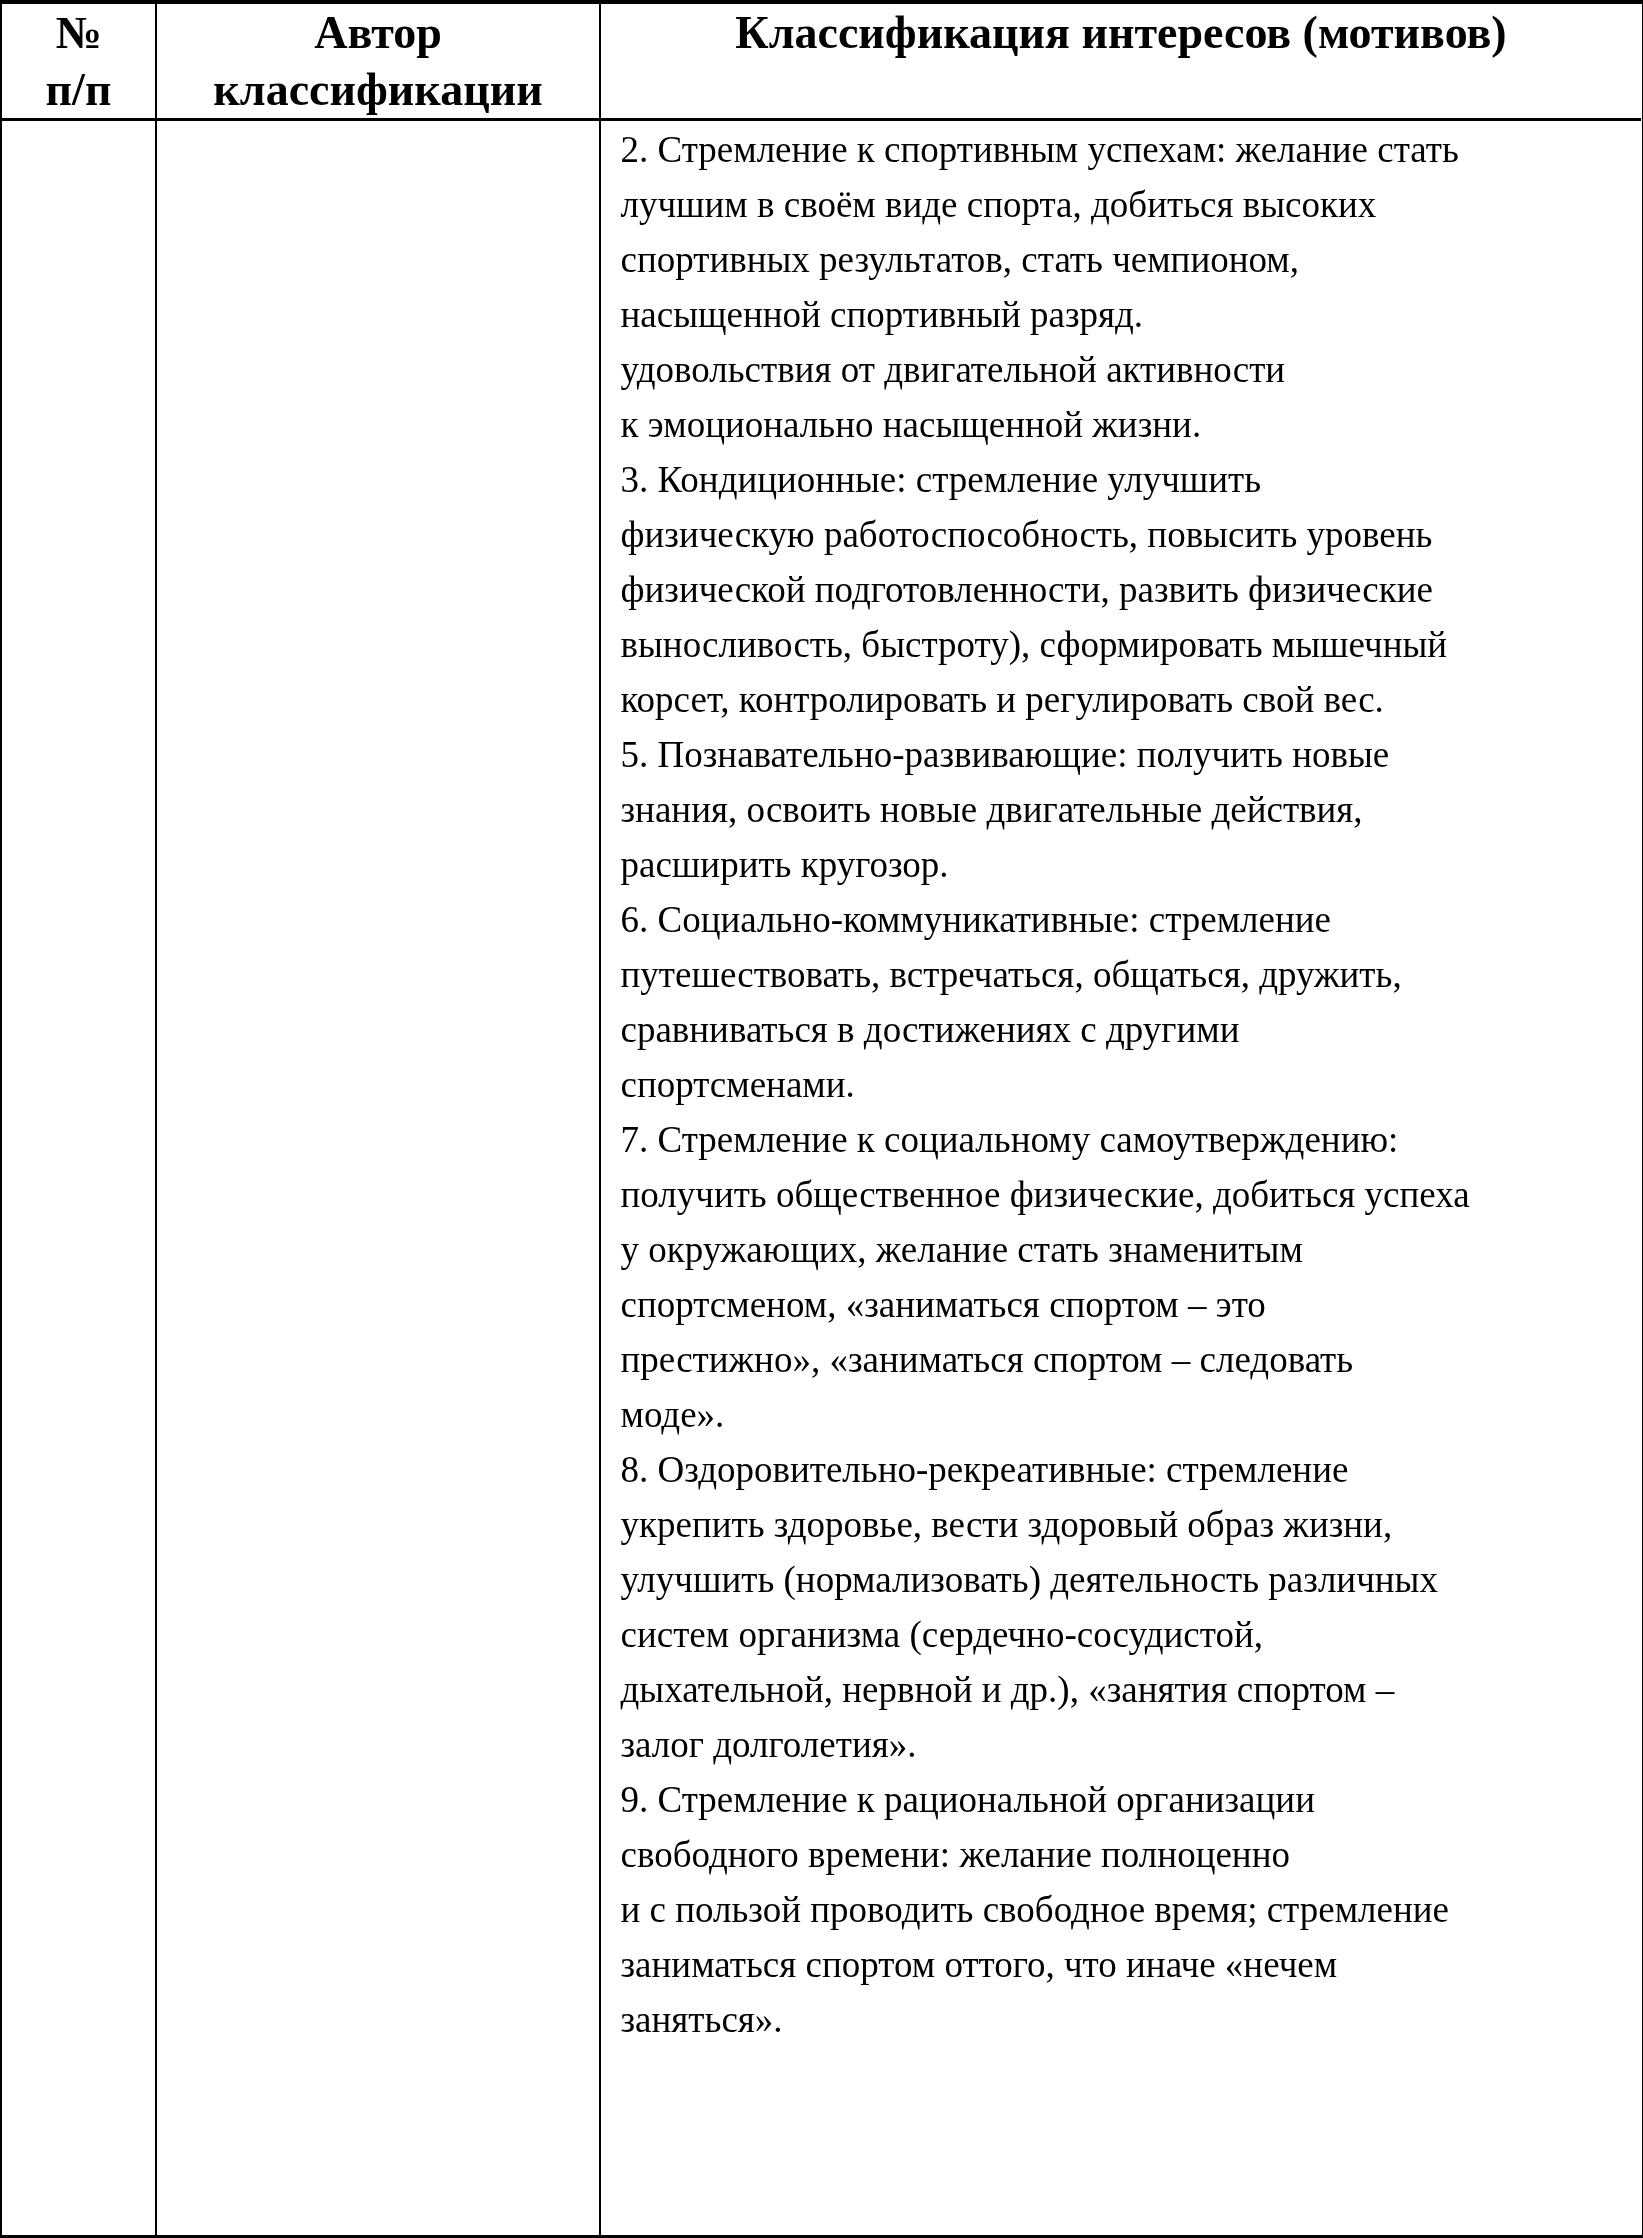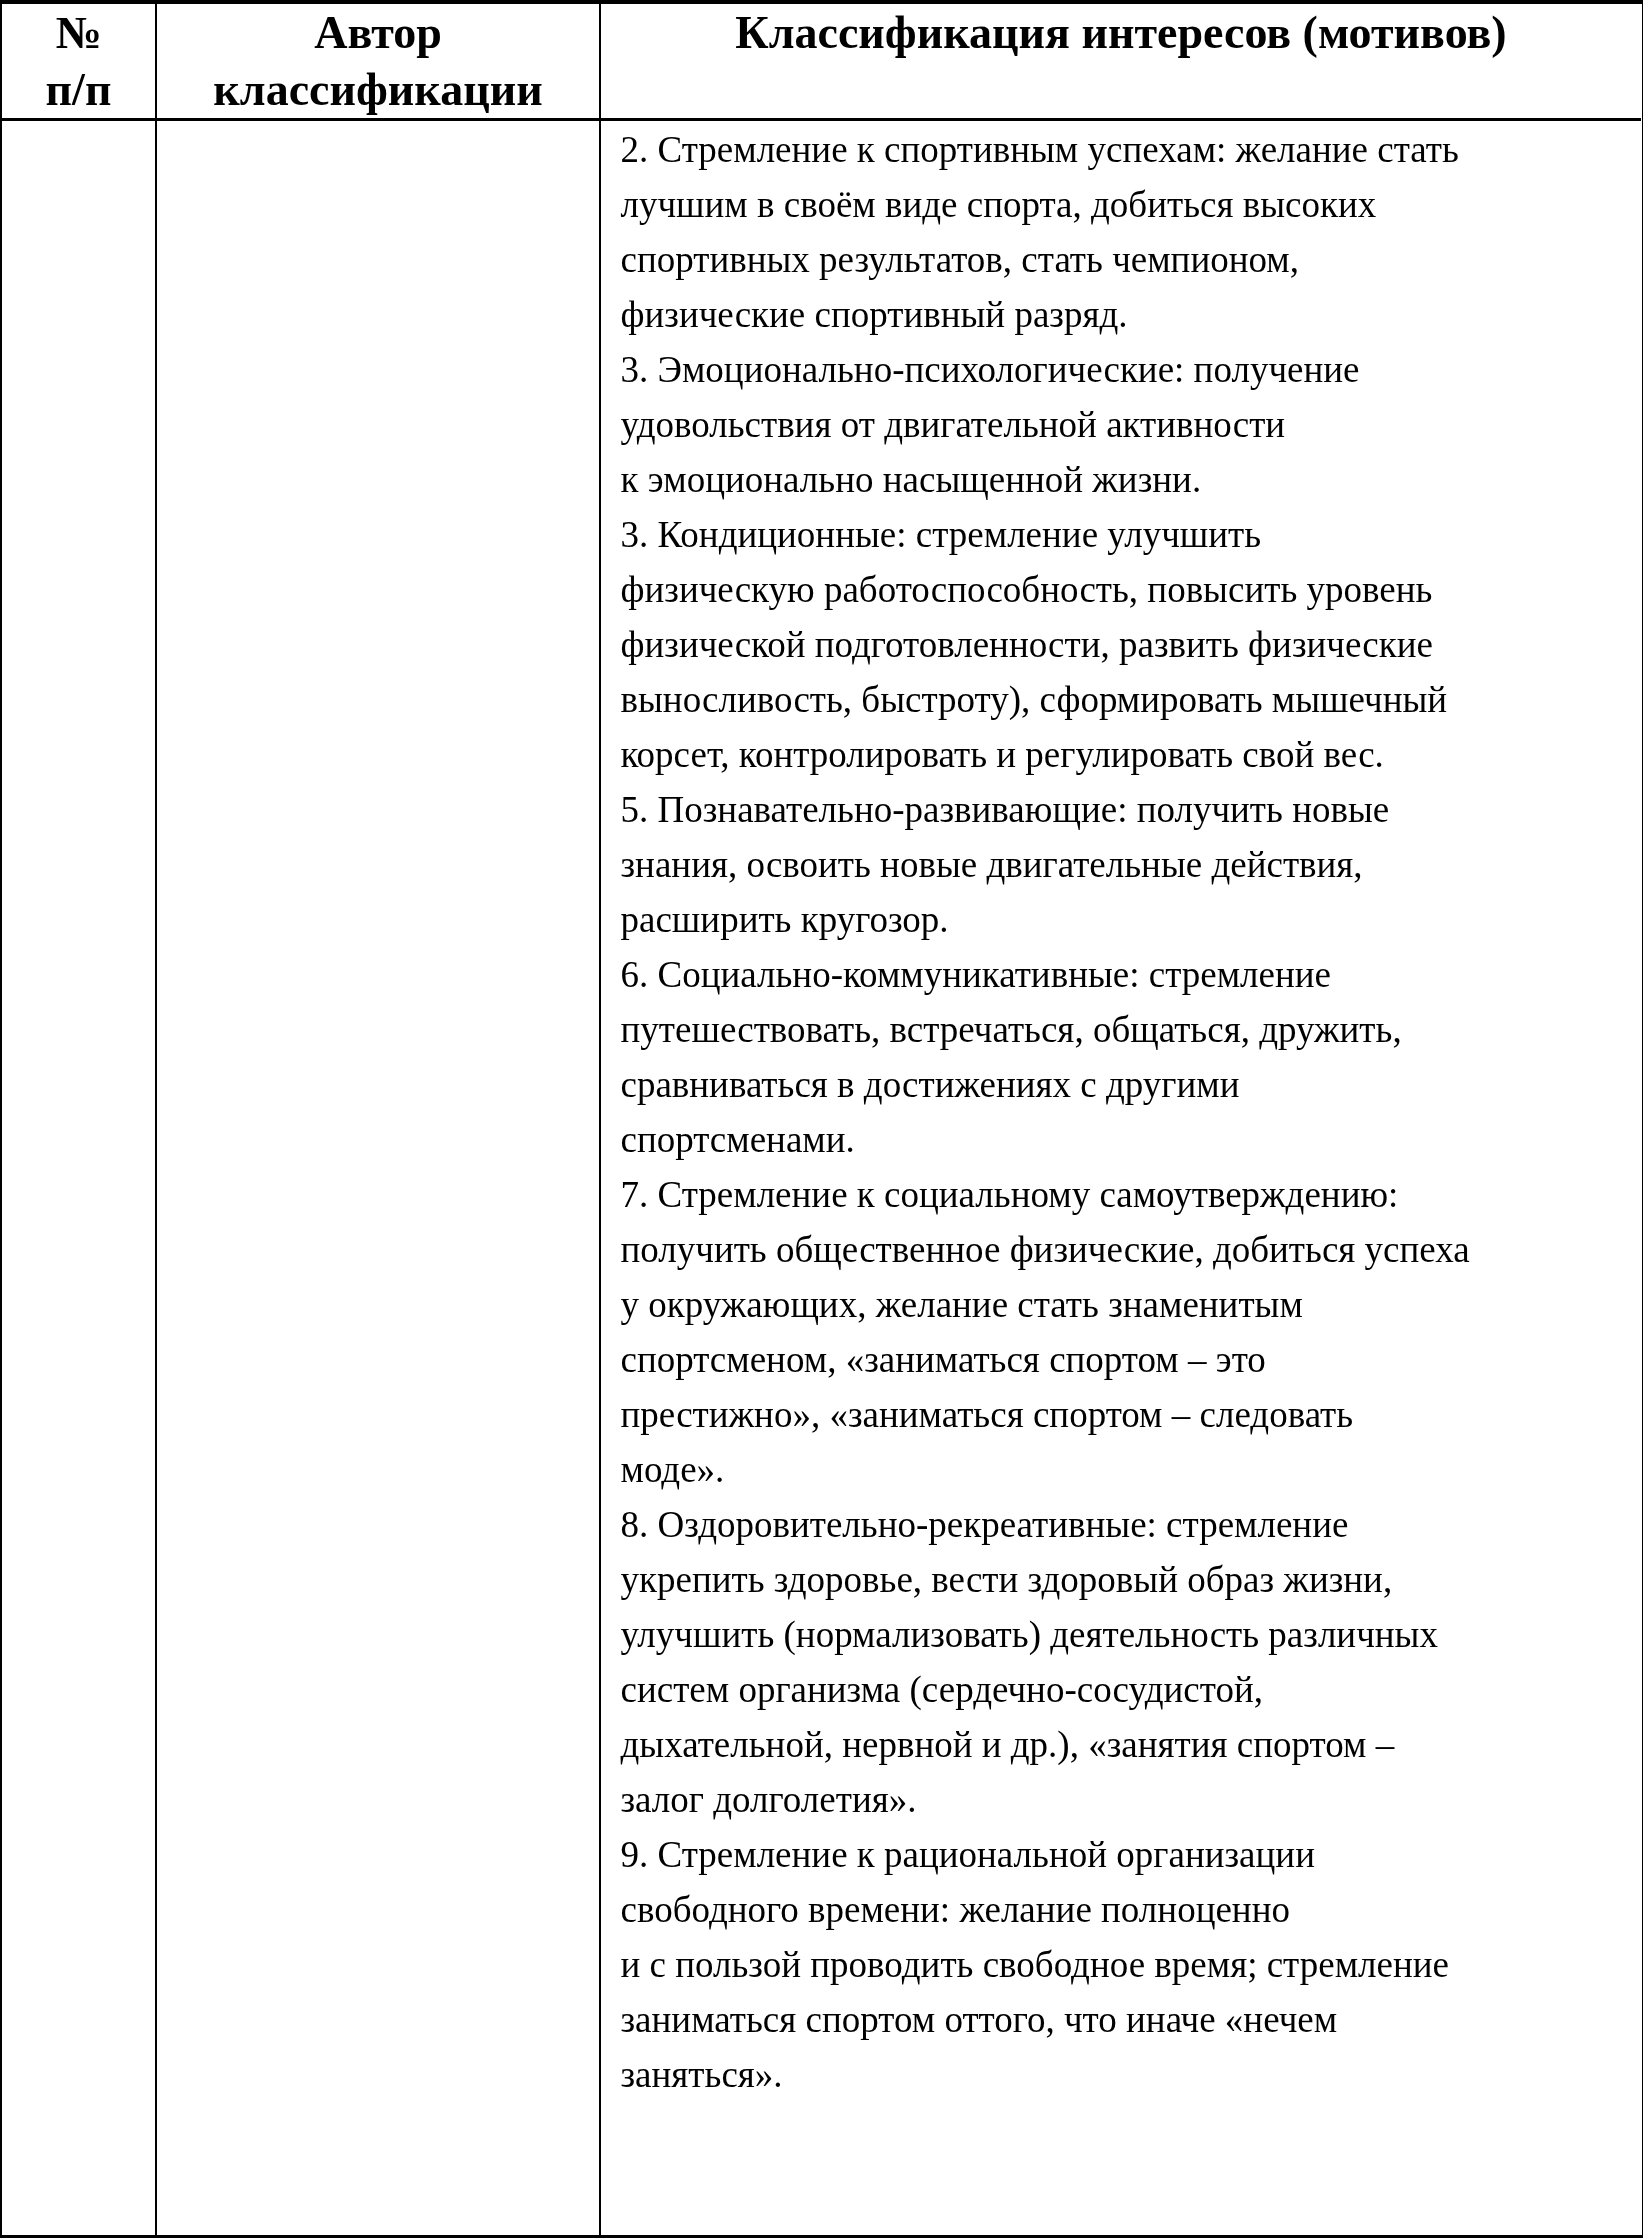--- a/index.html
+++ b/index.html
@@ -83,22 +83,21 @@
     </div>
 
     <div class="cell body-cell col-number"></div>
 
     <div class="cell body-cell col-author"></div>
 
     <div class="cell body-cell col-class body-text">
         <div class="text-line">2. Стремление к спортивным успехам: желание стать</div>
         <div class="text-line">лучшим в своём виде спорта, добиться высоких</div>
         <div class="text-line">спортивных результатов, стать чемпионом,</div>
-        <div class="text-line">физические спортивный разряд.</div>
-        <div class="text-line">3. Эмоционально-психологические: получение</div>
+        <div class="text-line">насыщенной спортивный разряд.</div>
         <div class="text-line">удовольствия от двигательной активности</div>
         <div class="text-line">к эмоционально насыщенной жизни.</div>
         <div class="text-line">3. Кондиционные: стремление улучшить</div>
         <div class="text-line">физическую работоспособность, повысить уровень</div>
         <div class="text-line">физической подготовленности, развить физические</div>
         <div class="text-line">выносливость, быстроту), сформировать мышечный</div>
         <div class="text-line">корсет, контролировать и регулировать свой вес.</div>
         <div class="text-line">5. Познавательно-развивающие: получить новые</div>
         <div class="text-line">знания, освоить новые двигательные действия,</div>
         <div class="text-line">расширить кругозор.</div>

